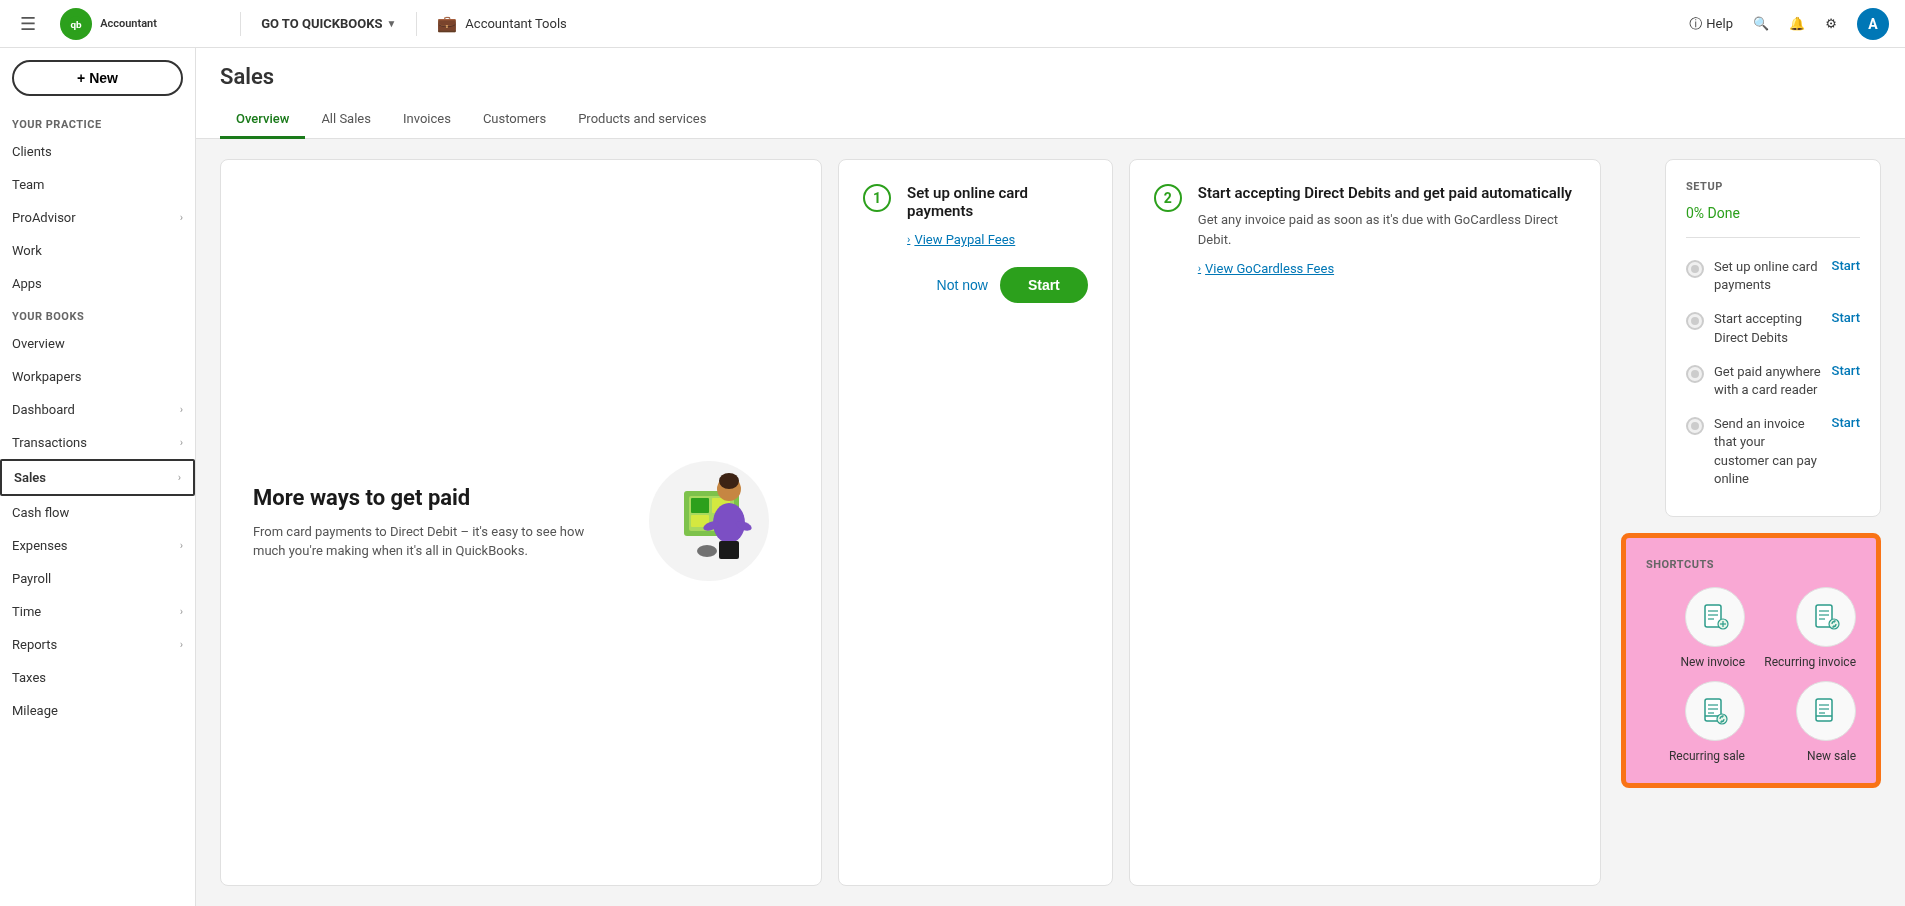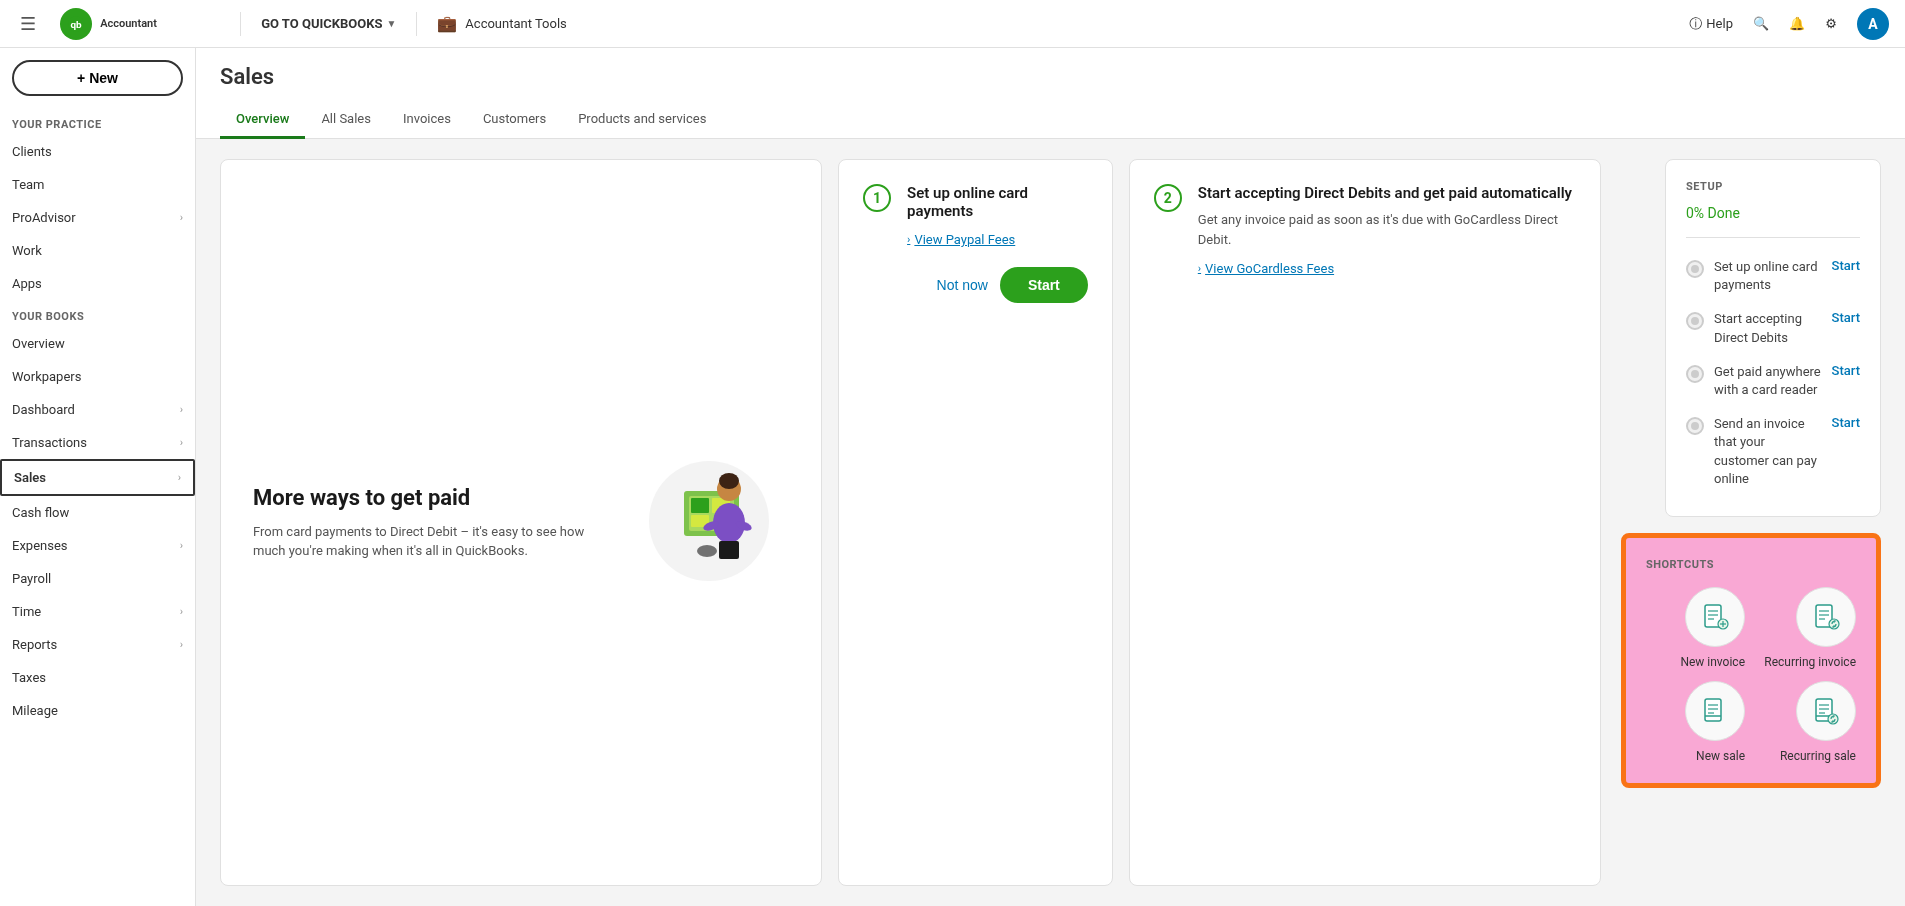--- a/index.html
+++ b/index.html
@@ -368,41 +368,41 @@
             </div>
 
             <div class="shortcut-item">
               <div class="shortcut-icon">
                 <svg viewBox="0 0 32 32" fill="none" xmlns="http://www.w3.org/2000/svg">
                   <rect x="6" y="4" width="16" height="22" rx="2" stroke="#2d9c8a" stroke-width="1.5" fill="white"></rect>
                   <line x1="9" y1="10" x2="19" y2="10" stroke="#2d9c8a" stroke-width="1.2"></line>
                   <line x1="9" y1="14" x2="19" y2="14" stroke="#2d9c8a" stroke-width="1.2"></line>
                   <line x1="9" y1="18" x2="15" y2="18" stroke="#2d9c8a" stroke-width="1.2"></line>
                   <line x1="6" y1="21" x2="22" y2="21" stroke="#2d9c8a" stroke-width="1.5"></line>
+                  <circle cx="23" cy="24" r="5" fill="#e8f5e9" stroke="#2d9c8a" stroke-width="1.2"></circle>
+                  <path d="M21 24 C21 22.3 22.3 21 24 21" stroke="#2d9c8a" stroke-width="1.1" fill="none"></path>
+                  <path d="M25 24 C25 25.7 23.7 27 22 27" stroke="#2d9c8a" stroke-width="1.1" fill="none"></path>
+                  <polyline points="24,20 24,22 22,22" stroke="#2d9c8a" stroke-width="1" fill="none"></polyline>
+                  <polyline points="22,28 22,26 24,26" stroke="#2d9c8a" stroke-width="1" fill="none"></polyline>
                 </svg>
               </div>
-              <span class="shortcut-label">New sale</span>
+              <span class="shortcut-label">Recurring sale</span>
             </div>
 
             <div class="shortcut-item">
               <div class="shortcut-icon">
                 <svg viewBox="0 0 32 32" fill="none" xmlns="http://www.w3.org/2000/svg">
                   <rect x="6" y="4" width="16" height="22" rx="2" stroke="#2d9c8a" stroke-width="1.5" fill="white"></rect>
                   <line x1="9" y1="10" x2="19" y2="10" stroke="#2d9c8a" stroke-width="1.2"></line>
                   <line x1="9" y1="14" x2="19" y2="14" stroke="#2d9c8a" stroke-width="1.2"></line>
                   <line x1="9" y1="18" x2="15" y2="18" stroke="#2d9c8a" stroke-width="1.2"></line>
                   <line x1="6" y1="21" x2="22" y2="21" stroke="#2d9c8a" stroke-width="1.5"></line>
-                  <circle cx="23" cy="24" r="5" fill="#e8f5e9" stroke="#2d9c8a" stroke-width="1.2"></circle>
-                  <path d="M21 24 C21 22.3 22.3 21 24 21" stroke="#2d9c8a" stroke-width="1.1" fill="none"></path>
-                  <path d="M25 24 C25 25.7 23.7 27 22 27" stroke="#2d9c8a" stroke-width="1.1" fill="none"></path>
-                  <polyline points="24,20 24,22 22,22" stroke="#2d9c8a" stroke-width="1" fill="none"></polyline>
-                  <polyline points="22,28 22,26 24,26" stroke="#2d9c8a" stroke-width="1" fill="none"></polyline>
                 </svg>
               </div>
-              <span class="shortcut-label">Recurring sale</span>
+              <span class="shortcut-label">New sale</span>
             </div>
 
           </div>
         </div>
       </div>
     </div>
   </div>
 </div>
 
 </body></html>

